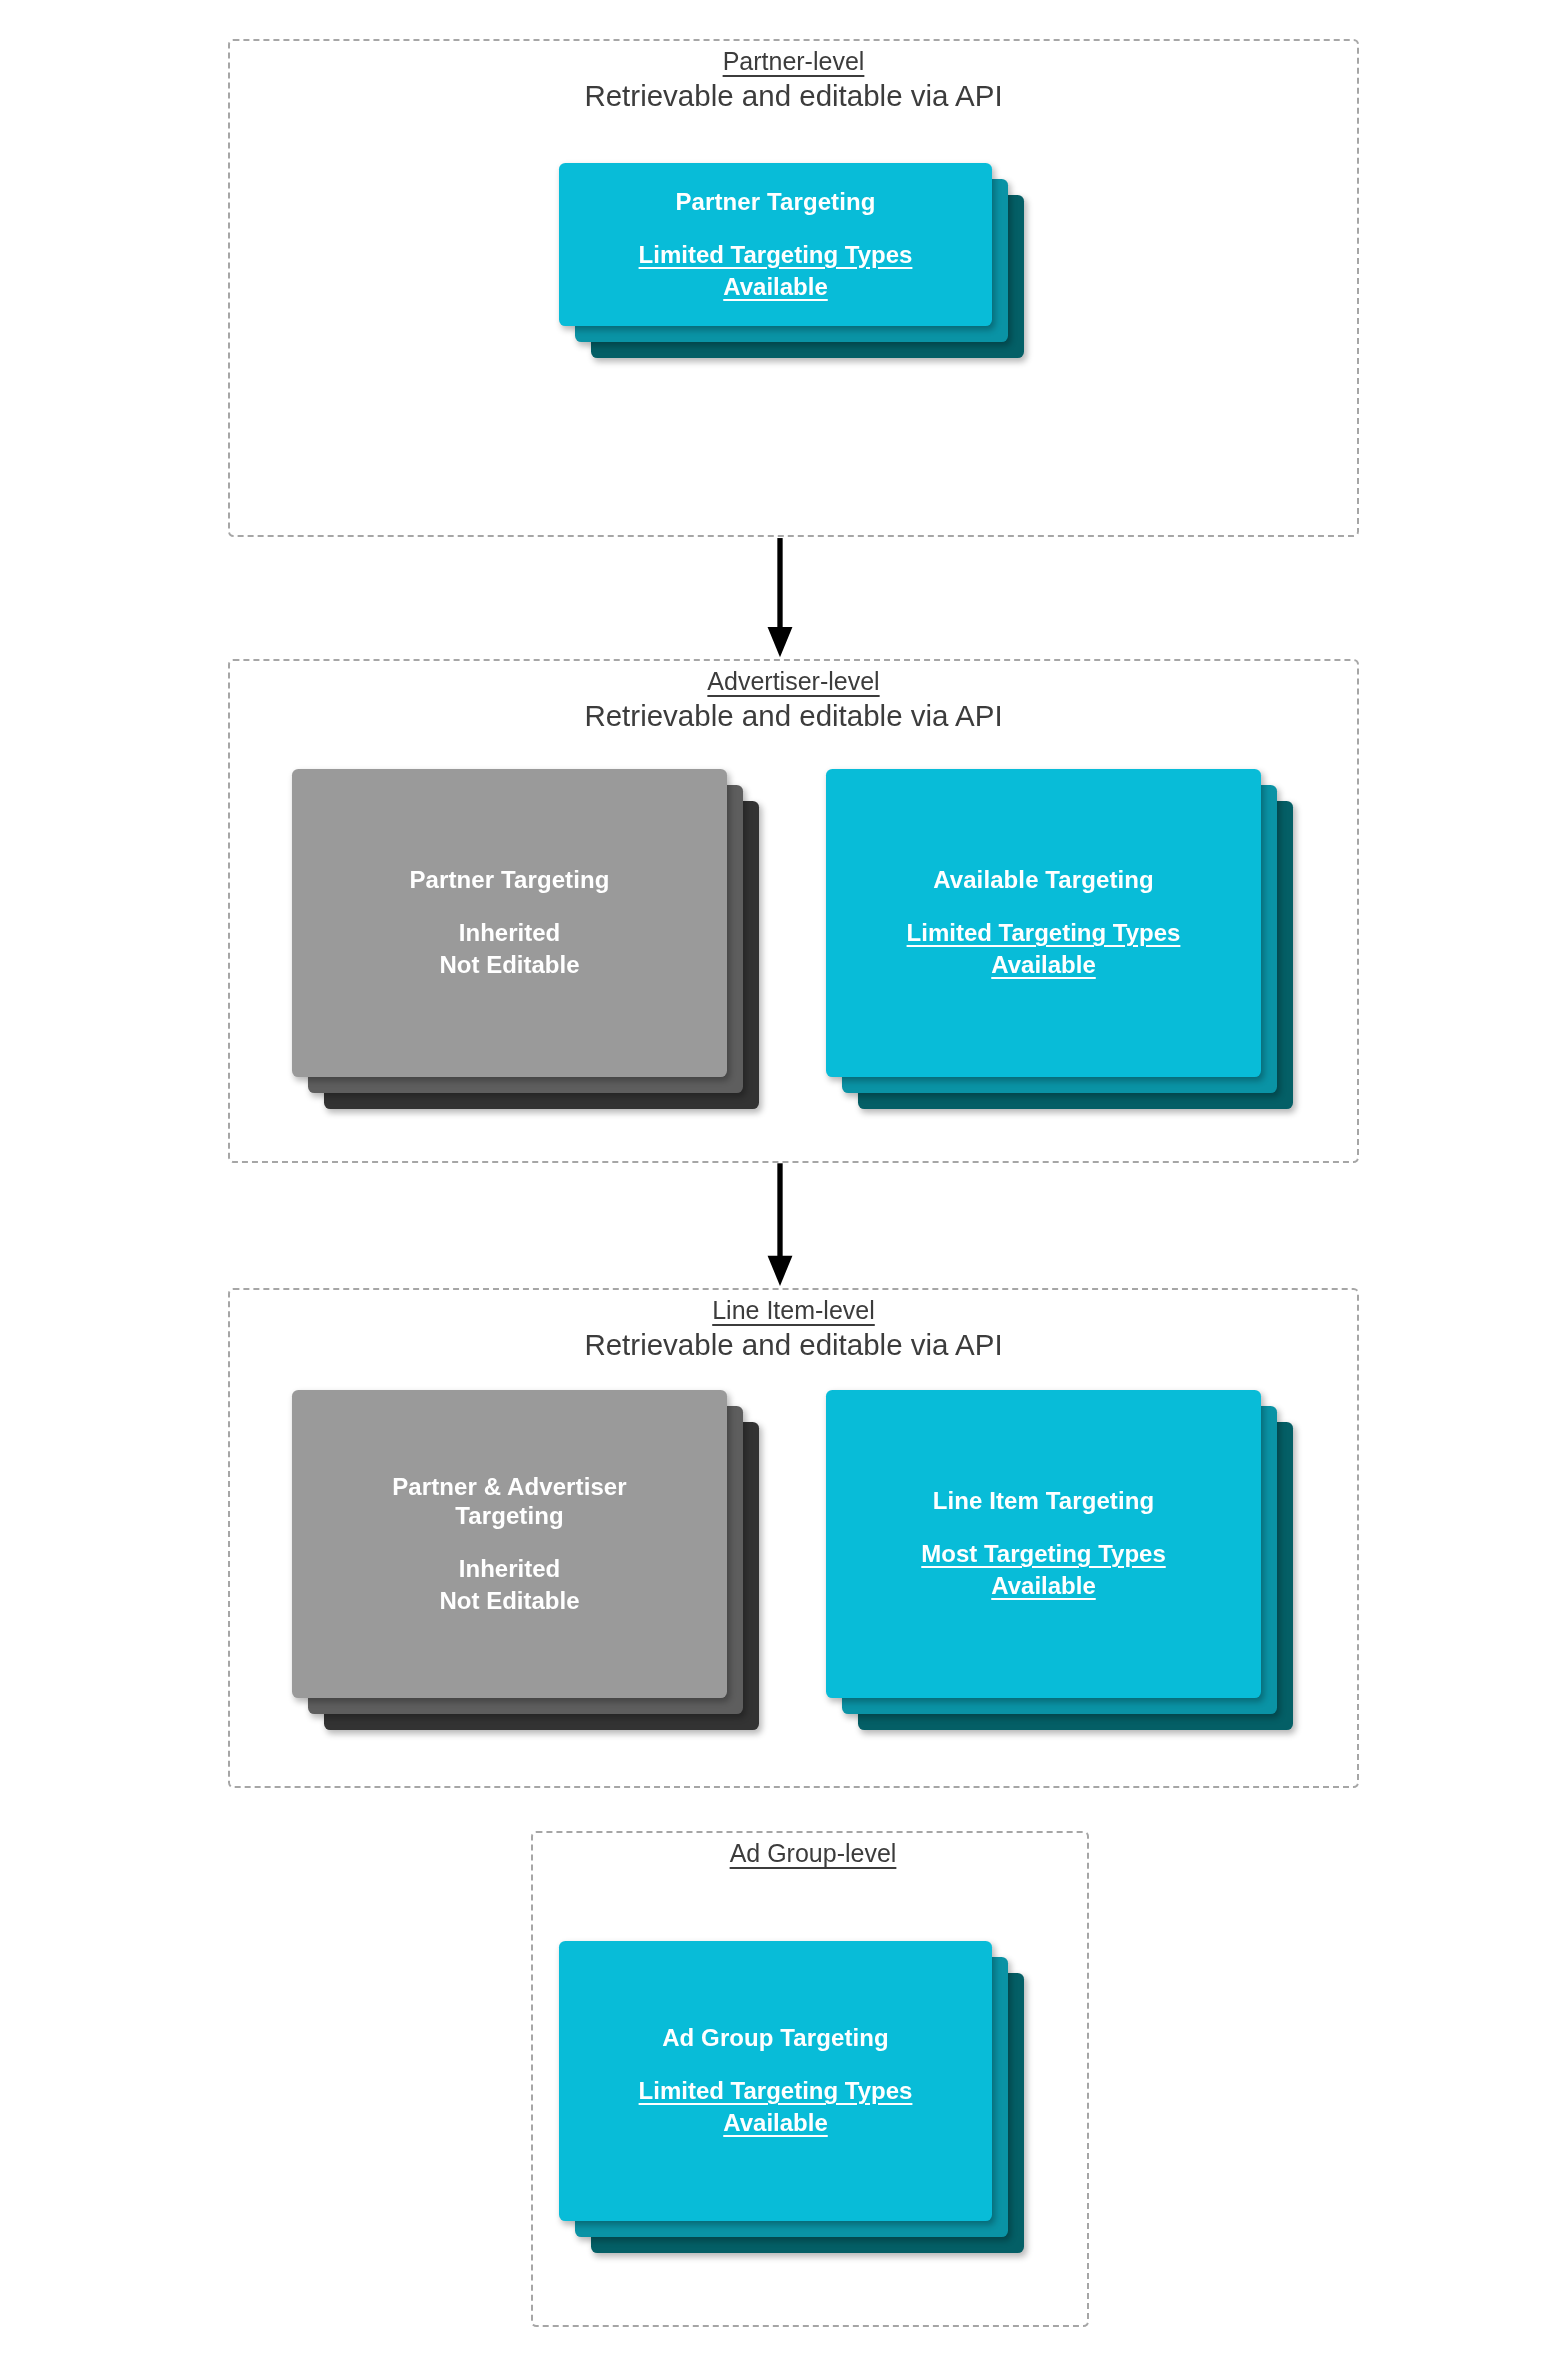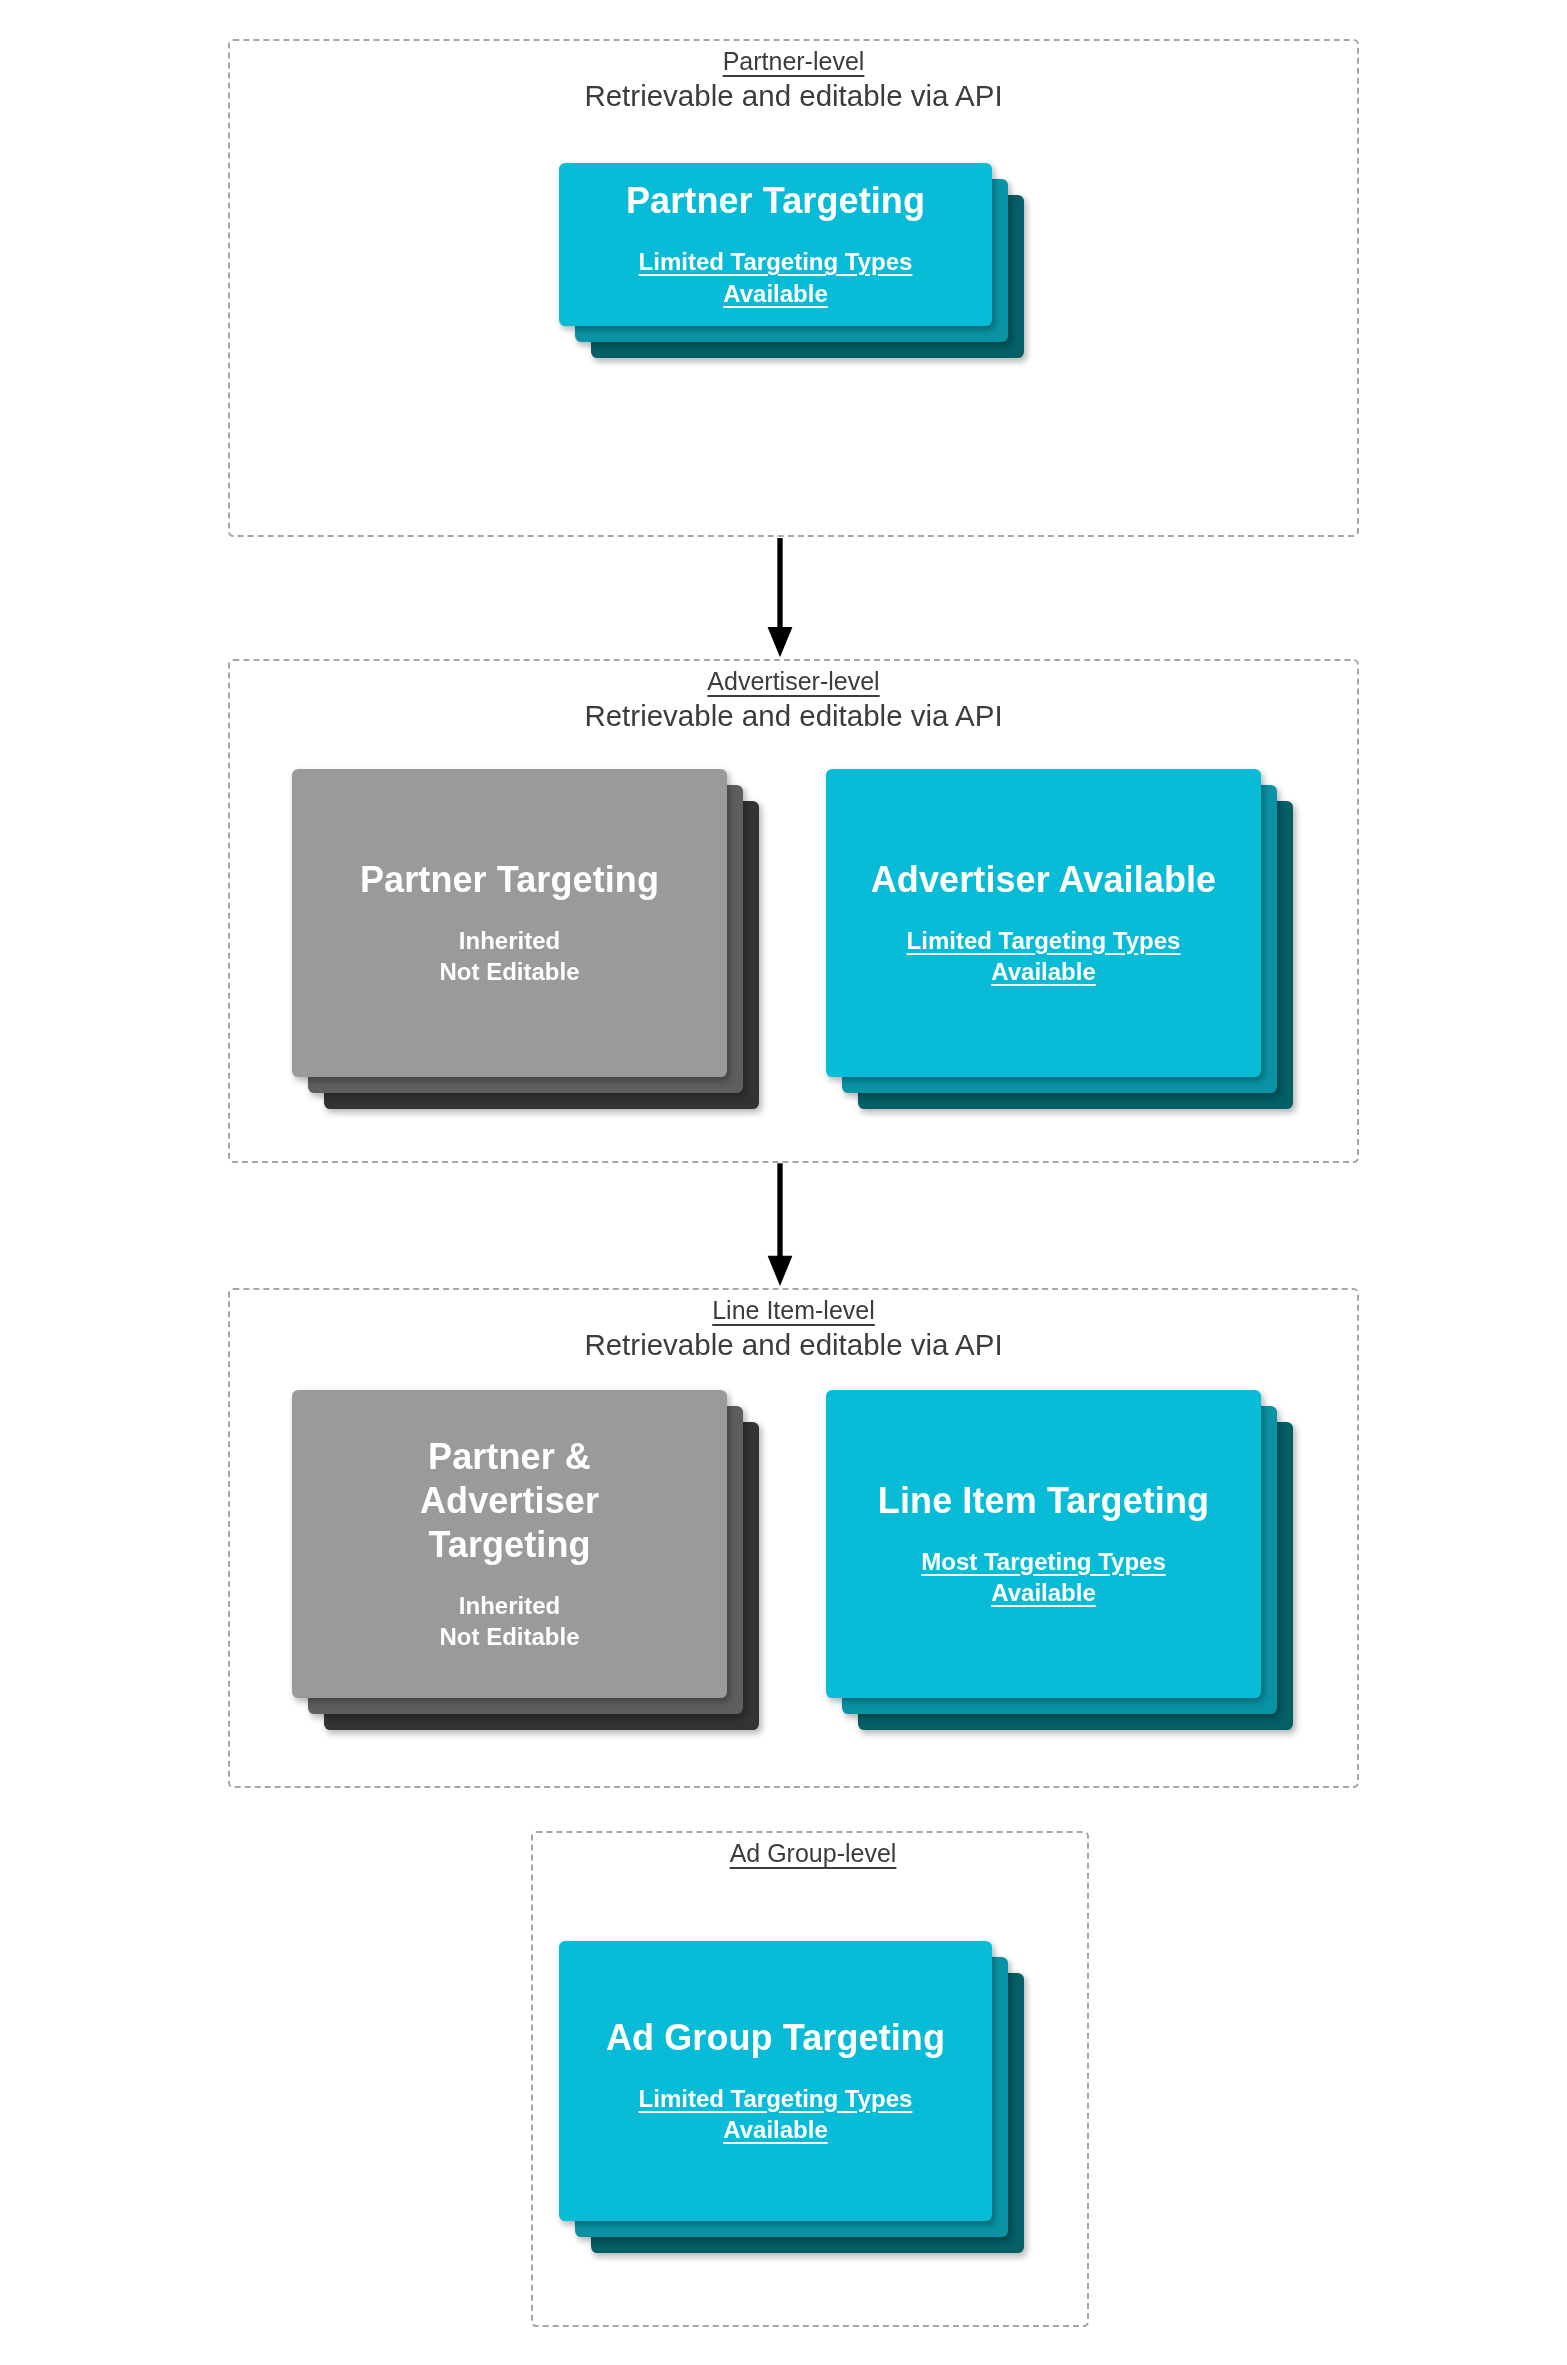--- a/index.html
+++ b/index.html
@@ -90,21 +90,21 @@
     height: 100%;
     display: flex;
     flex-direction: column;
     align-items: center;
     justify-content: center;
     box-sizing: border-box;
     padding: 9px 16px;
     text-align: center;
   }
   .card-title {
-    font-size: 36px;
+    font-size: 24px;
     font-weight: 700;
     color: #ffffff;
     line-height: 1.22;
     letter-spacing: 0.1px;
   }
   .card-sub {
     font-size: 24px;
     font-weight: 700;
     color: #ffffff;
     line-height: 1.32;
@@ -172,21 +172,21 @@
         </div>
       </div>
     </div>
   </div>
 
   <div class="card-stack" style="left:826px; top:769px; width:471px; height:340px;">
     <div class="card-layer l3" style="width:435px; height:308px; background:#045f66;"></div>
     <div class="card-layer l2" style="width:435px; height:308px; background:#0a93a5;"></div>
     <div class="card-layer l1" style="width:435px; height:308px; background:#08bcd8;">
       <div class="card-face">
-        <div class="card-title">Advertiser Available</div>
+        <div class="card-title">Available Targeting</div>
         <div class="card-sub underlined">
           <span>Limited Targeting Types</span><br>
           <span>Available</span>
         </div>
       </div>
     </div>
   </div>
 
   <div class="arrow" style="left:764px; top:1163px; width:32px; height:125px;">
     <svg width="32" height="125" viewBox="0 0 36 140">

